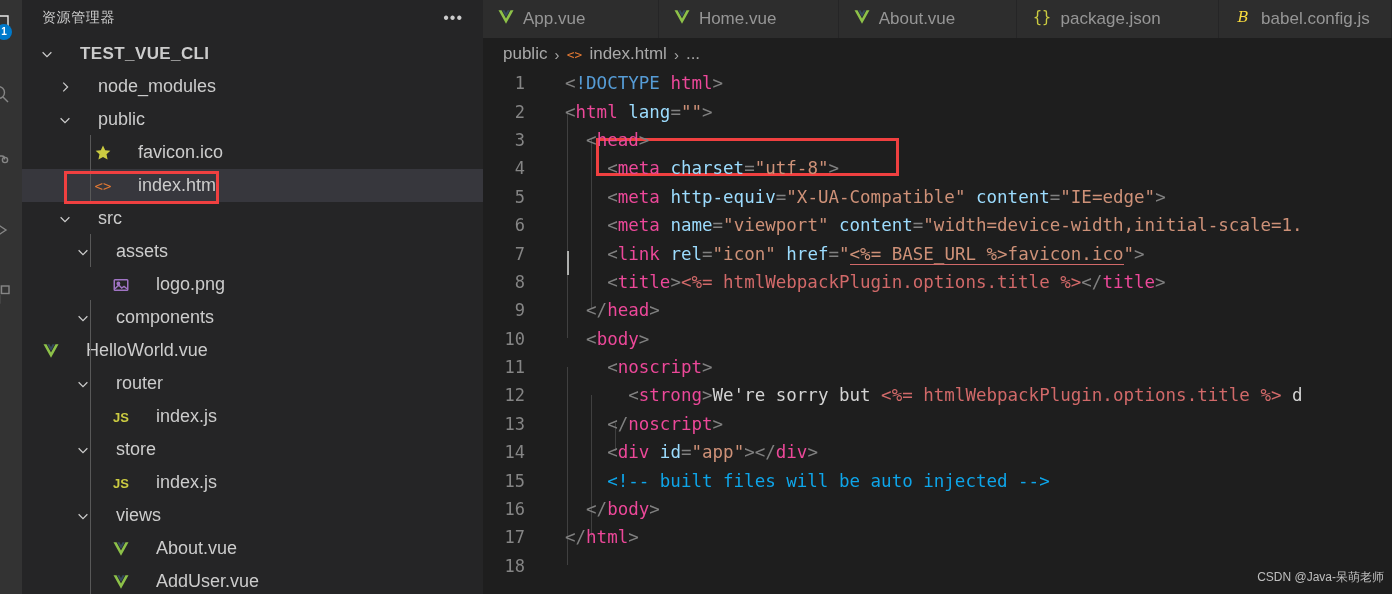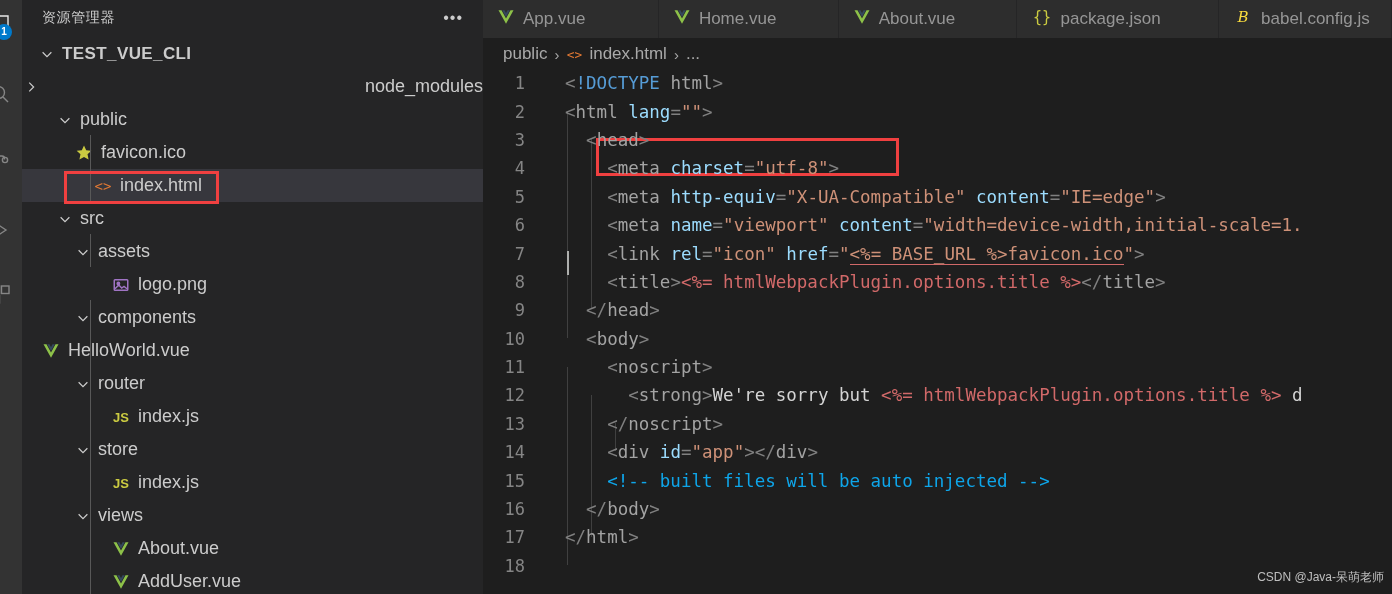--- a/index.html
+++ b/index.html
@@ -82,21 +82,21 @@
     position: relative;
   }
   .row.selected { background: #37373d; }
   .row .twisty {
     width: 18px; height: 18px;
     display: inline-flex; align-items: center; justify-content: center;
     color: #cccccc;
     flex: 0 0 18px;
   }
   .row .twisty svg { display: block; }
-  .row .label { margin-left: 6px; }
+  .row .label { margin-left: 24px; }
   .row.root .label { font-weight: bold; font-size: 17px; letter-spacing: 0.4px; }
   .row .ficon {
     width: 22px; height: 22px;
     display: inline-flex; align-items: center; justify-content: center;
     flex: 0 0 22px;
   }
   .indent-guide {
     position: absolute;
     top: 0; bottom: 0;
     width: 1px;
@@ -181,21 +181,21 @@
     width: 1px;
     background: #404040;
   }
   .cursor {
     position: absolute;
     width: 2px;
     background: #aeafad;
   }
 
   
-  .t-tag   { color: #a3a3a3; text-align: right; }
+  .t-tag   { color: #ec4899; text-align: right; }
   .t-punc  { color: #808080; }
   .t-attr  { color: #9cdcfe; }
   .t-str   { color: #ce9178; }
   .t-doct  { color: #569cd6; }
   .t-text  { color: #d4d4d4; }
   .t-com   { color: #0ea5e9; }
   .t-ejs   { color: #d16969; }
   .t-link  { color: #ce9178; border-bottom: 1px solid #d16969; }
 
   .watermark {
@@ -259,37 +259,37 @@
 
     <div class="tree" id="tree">
         <div class="row root" style="padding-left: 16px;">
           <span class="twisty">
             <svg width="14" height="14" viewBox="0 0 16 16" fill="none" stroke="#cccccc" stroke-width="1.4">
               <path d="M3 6l5 5 5-5"></path>
             </svg>
           </span>
           <span class="label">TEST_VUE_CLI</span>
         </div>
-        <div class="row" style=" justify-content: space-between;">
+        <div class="row" style="padding-left: 34px;">
           <span class="twisty">
             <svg width="14" height="14" viewBox="0 0 16 16" fill="none" stroke="#cccccc" stroke-width="1.4">
               <path d="M6 3l5 5-5 5"></path>
             </svg>
           </span>
           <span class="label">node_modules</span>
         </div>
         <div class="row" style="padding-left: 34px;">
           <span class="twisty">
             <svg width="14" height="14" viewBox="0 0 16 16" fill="none" stroke="#cccccc" stroke-width="1.4">
               <path d="M3 6l5 5 5-5"></path>
             </svg>
           </span>
           <span class="label">public</span>
         </div>
-        <div class="row" style="padding-left: 33px;">
+        <div class="row" style="padding-left: 52px;">
           <span class="twisty"></span>
           <span class="ficon">
             <svg width="18" height="18" viewBox="0 0 24 24">
               <path fill="#cbcb41" d="M12 2l2.9 6.3 6.9.8-5.1 4.7 1.4 6.8L12 17.2 5.9 20.6l1.4-6.8L2.2 9.1l6.9-.8z"></path>
             </svg>
           </span>
           <span class="label">favicon.ico</span>
         </div>
         <div class="row selected" style="padding-left: 52px;">
           <span class="twisty"></span>

